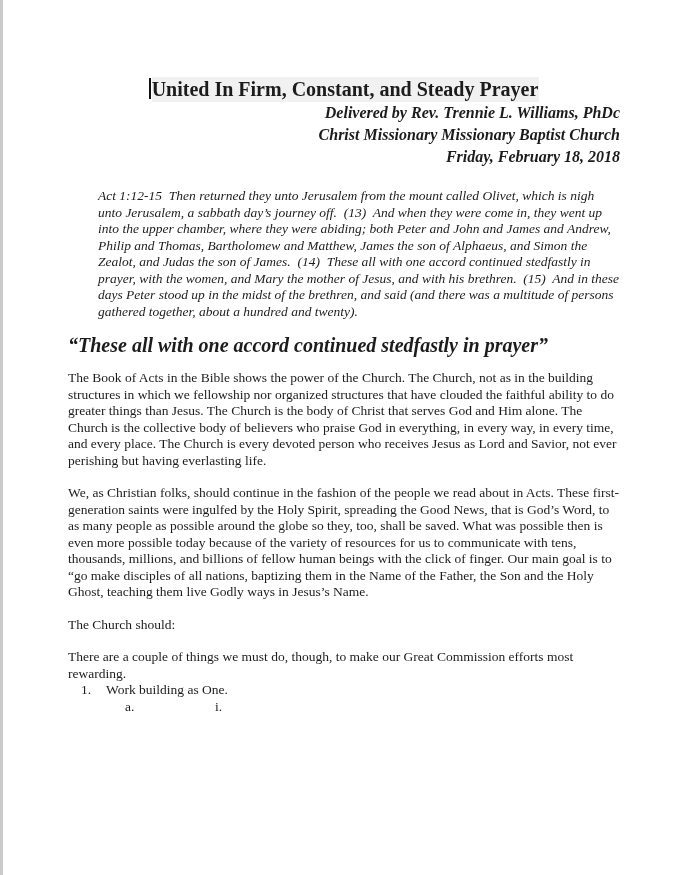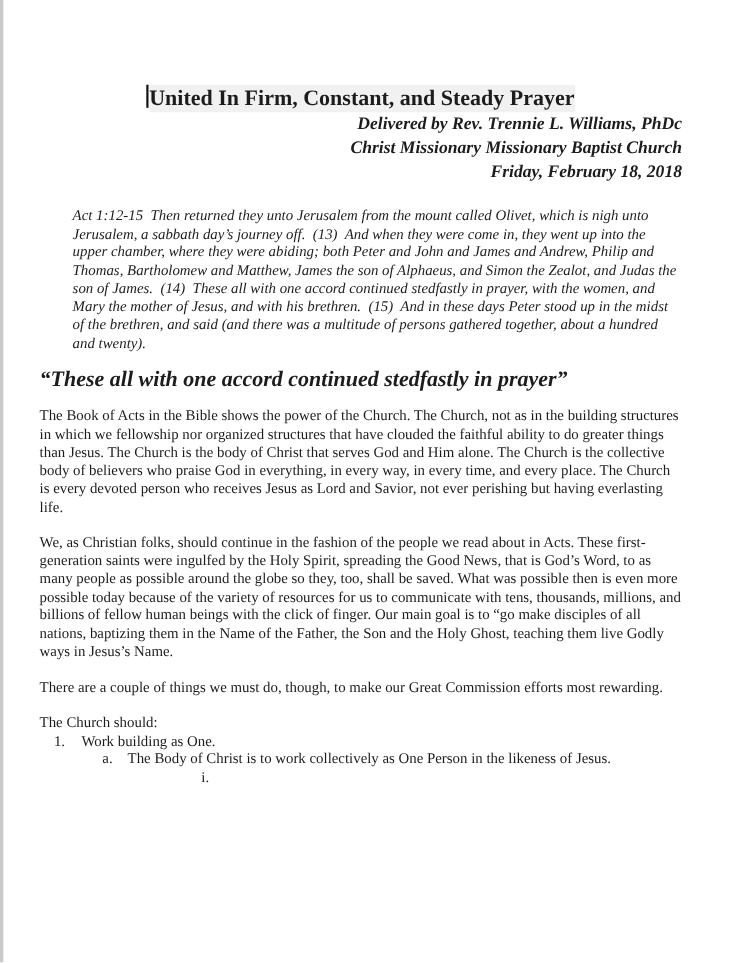--- a/index.html
+++ b/index.html
@@ -11,21 +11,21 @@
     position: relative;
     overflow: hidden;
   }
   .page-edge {
     position: absolute;
     left: 0; top: 0;
     width: 3px; height: 875px;
     background: #c9cacb;
   }
   .doc {
-    padding: 76px 57px 0 36px;
+    padding: 76px 57px 0 68px;
     width: 677px;
   }
   
   .title-line {
     text-align: center;
     font-size: 20px;
     font-weight: bold;
     line-height: 26px;
     white-space: nowrap;
   }
@@ -92,31 +92,30 @@
   <div class="subtitle">Delivered by Rev. Trennie L. Williams, PhDc</div>
   <div class="subtitle">Christ Missionary Missionary Baptist Church</div>
   <div class="subtitle">Friday, February 18, 2018</div>
 
   <div class="para scripture">Act 1:12-15  Then returned they unto Jerusalem from the mount called Olivet, which is nigh unto Jerusalem, a sabbath day’s journey off.  (13)  And when they were come in, they went up into the upper chamber, where they were abiding; both Peter and John and James and Andrew, Philip and Thomas, Bartholomew and Matthew, James the son of Alphaeus, and Simon the Zealot, and Judas the son of James.  (14)  These all with one accord continued stedfastly in prayer, with the women, and Mary the mother of Jesus, and with his brethren.  (15)  And in these days Peter stood up in the midst of the brethren, and said (and there was a multitude of persons gathered together, about a hundred and twenty).</div>
 
   <div class="theme-quote">“These all with one accord continued stedfastly in prayer”</div>
 
   <div class="para">The Book of Acts in the Bible shows the power of the Church. The Church, not as in the building structures in which we fellowship nor organized structures that have clouded the faithful ability to do greater things than Jesus. The Church is the body of Christ that serves God and Him alone. The Church is the collective body of believers who praise God in everything, in every way, in every time, and every place. The Church is every devoted person who receives Jesus as Lord and Savior, not ever perishing but having everlasting life.</div>
   <div class="para">We, as Christian folks, should continue in the fashion of the people we read about in Acts. These first-generation saints were ingulfed by the Holy Spirit, spreading the Good News, that is God’s Word, to as many people as possible around the globe so they, too, shall be saved. What was possible then is even more possible today because of the variety of resources for us to communicate with tens, thousands, millions, and billions of fellow human beings with the click of finger. Our main goal is to “go make disciples of all nations, baptizing them in the Name of the Father, the Son and the Holy Ghost, teaching them live Godly ways in Jesus’s Name.</div>
+  <div class="para list-intro">The Church should:</div>
+
   <div class="para">There are a couple of things we must do, though, to make our Great Commission efforts most rewarding.</div>
-
-  <div class="para list-intro">The Church should:</div>
 
   <div class="li li-l1">
     <span class="marker">1.</span>
     <span>Work building as One.</span>
   </div>
 
   <div class="li li-l2">
     <span class="marker">a.</span>
-    <span>The Body of Christ is to work collectively as One Person in the likeness of Jesus.</span>
   </div>
 
   <div class="li li-l3">
     <span class="marker">i.</span>
   </div>
 
 </div>
 
 </body></html>

